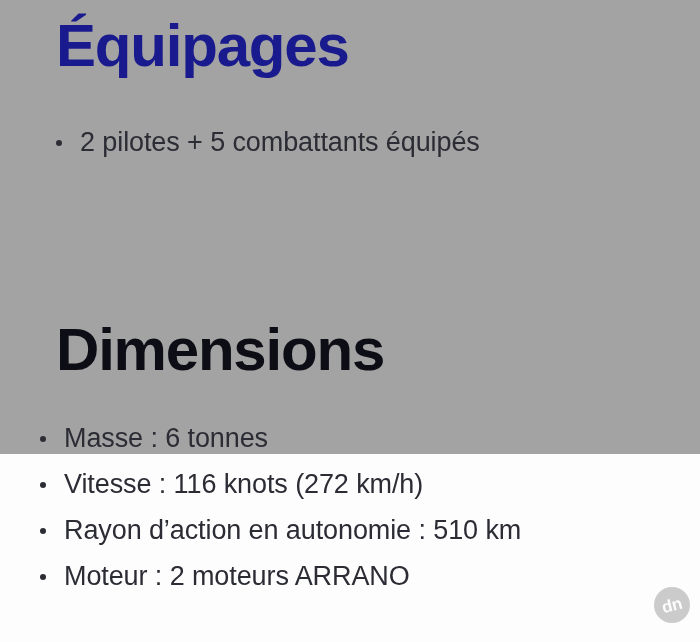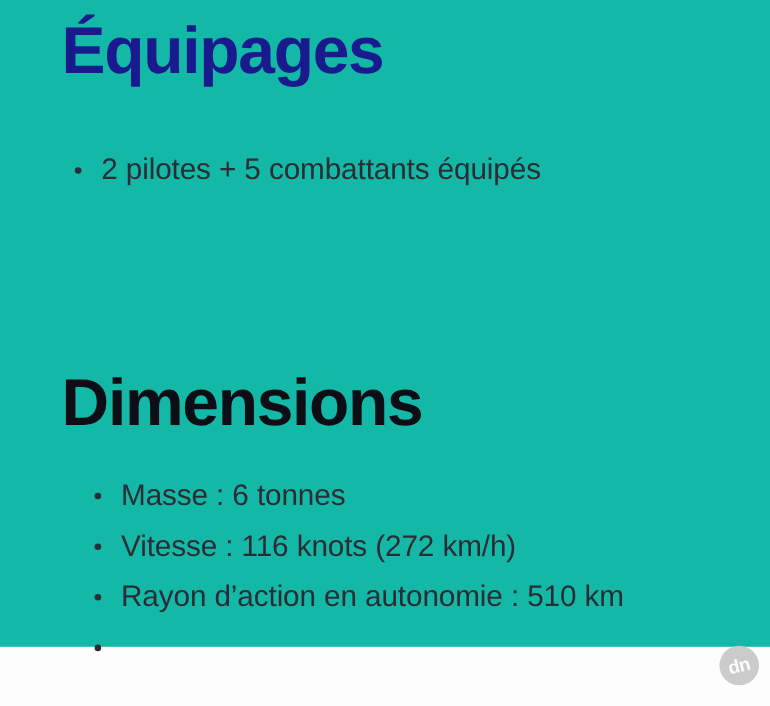--- a/index.html
+++ b/index.html
@@ -11,23 +11,23 @@
     height: 642px;
     background: #fdfdfd;
     font-family: "Liberation Sans", sans-serif;
     overflow: hidden;
     position: relative;
   }
 
   .slide {
     position: relative;
     width: 700px;
-    height: 588px;
+    height: 454px;
     box-sizing: border-box;
-    background: #14b8a6;
+    background: #a3a3a3;
   }
 
   
   .section-crews {
     position: absolute;
     left: 0;
     top: 0;
     width: 700px;
   }
 
@@ -49,46 +49,46 @@
   .section-dimensions {
     position: absolute;
     left: 0;
     top: 310px;
     width: 700px;
   }
 
   .heading-dimensions {
     position: absolute;
     left: 56px;
-    top: 24px;
+    top: 8px;
     margin: 0;
     font-family: "Liberation Sans", sans-serif;
     font-size: 60px;
     line-height: 1.05;
     font-weight: 700;
     letter-spacing: -1.2px;
     color: #0d0d16;
     white-space: nowrap;
   }
 
   
   ul.bullets {
     list-style: none;
-    margin: 12px;
+    margin: 0;
     padding: 0;
     position: absolute;
   }
 
   ul.bullets-crews {
     left: 54px;
     top: 126px;
   }
 
   ul.bullets-dimensions {
-    left: 72px;
+    left: 38px;
     top: 112px;
   }
 
   ul.bullets li {
     position: relative;
     padding-left: 26px;
     margin: 0 0 13px 0;
     font-family: "Liberation Sans", sans-serif;
     font-size: 27px;
     line-height: 33px;
@@ -169,20 +169,21 @@
       <li>
         <span class="bullet-dot"></span>
         <span class="bullet-text">Vitesse : 116 knots (272 km/h)</span>
       </li>
       <li>
         <span class="bullet-dot"></span>
         <span class="bullet-text">Rayon d’action en autonomie : 510 km</span>
       </li>
       <li>
         <span class="bullet-dot"></span>
+        <span class="bullet-text">Moteur : 2 moteurs ARRANO</span>
       </li>
     </ul>
   </section>
 
   <div class="watermark">
     <span class="wm-text">dn</span>
   </div>
 
 </div>
 

